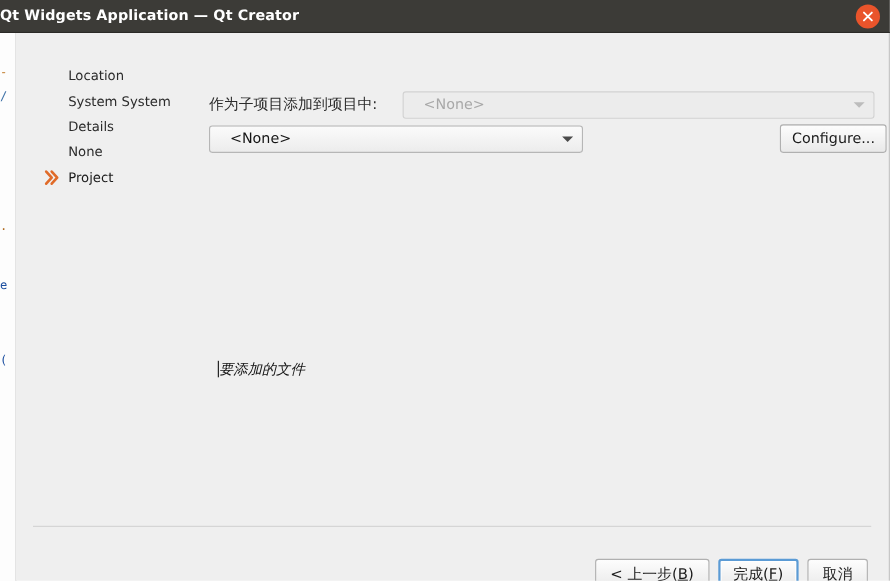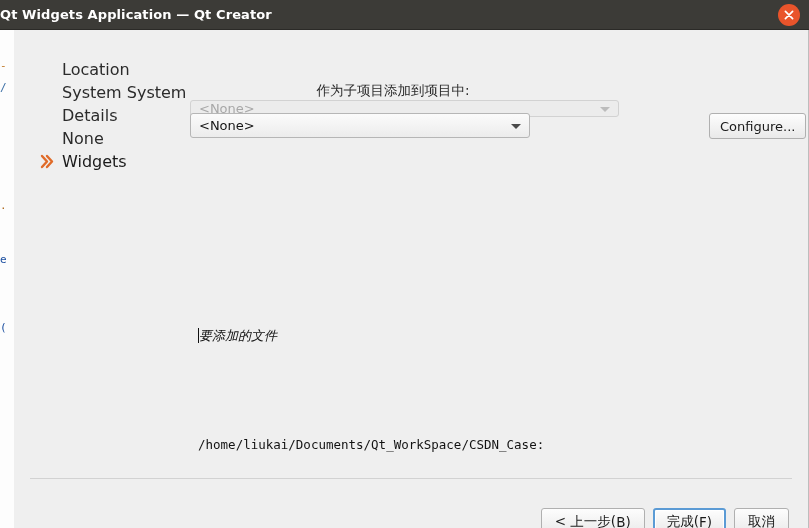--- a/index.html
+++ b/index.html
@@ -84,21 +84,21 @@
   .steplist {
     position: absolute;
     left: 22px; top: 28px;
     width: 140px;
   }
   .step {
     position: relative;
     height: 23px;
     line-height: 23px;
     padding-left: 26px;
-    font-size: 16px;
+    font-size: 12px;
     color: #2b2b2b;
     cursor: default;
     white-space: nowrap;
   }
   .step.current { color: #1a1a1a; }
   .step-marker {
     position: absolute;
     left: 4px; top: 3px;
     width: 16px; height: 17px;
   }
@@ -117,21 +117,20 @@
     color: #1a1a1a;
     letter-spacing: -0.1px;
   }
 
   .form-row {
     position: absolute;
     left: 14px;
     height: 26px;
     display: flex;
     align-items: center;
-    flex-direction: column;
   }
   .form-row.r1 { top: 52px; }
   .form-row.r2 { top: 83px; }
 
   .field-label {
     font-size: 13.5px;
     color: #2b2b2b;
     white-space: nowrap;
     width: 176px;
     text-align: left;
@@ -140,21 +139,21 @@
 
   .combo {
     position: relative;
     box-sizing: border-box;
     height: 25px;
     border: 1px solid #b6b6b6;
     border-radius: 3px;
     background: linear-gradient(#fbfbfb, #ececec);
     display: flex;
     align-items: center;
-    padding-left: 8px;
+    padding-left: 18px;
     font-size: 13px;
     color: #141414;
     cursor: pointer;
     user-select: none;
   }
   .combo.disabled {
     color: #a8a8a8;
     background: #ececec;
     border-color: #d2d2d2;
     cursor: default;
@@ -273,21 +272,21 @@
   <div class="dialog">
 
     <div class="steplist" id="steplist">
         <div class="step"><span>Location</span></div>
         <div class="step"><span>System System</span></div>
         <div class="step"><span>Details</span></div>
         <div class="step"><span>None</span></div>
         <div class="step current"><span class="step-marker"><svg width="16" height="17" viewBox="0 0 16 17">
               <path d="M2 3 L7 8.5 L2 14" stroke="#e06b29" stroke-width="2.4" fill="none" stroke-linecap="round" stroke-linejoin="round"></path>
               <path d="M7 3 L12 8.5 L7 14" stroke="#e06b29" stroke-width="2.4" fill="none" stroke-linecap="round" stroke-linejoin="round"></path>
-            </svg></span><span>Widgets</span></div>
+            </svg></span><span>Project</span></div>
       </div>
 
     <div class="pane">
 
 
       <div class="form-row r1">
         <span class="field-label">作为子项目添加到项目中:</span>
         <div class="combo c1 disabled">
           <span>&lt;None&gt;</span>
           <span class="arrow"></span>
@@ -299,21 +298,20 @@
           <span>&lt;None&gt;</span>
           <span class="arrow"></span>
         </div>
       </div>
 
       <button class="btn configure-btn">Configure...</button>
 
       <div class="summary">
         <div><span class="caret"></span><span class="cjk">要添加的文件</span></div>
         <div class="summary-gap"></div>
-        <div>/home/liukai/Documents/Qt_WorkSpace/CSDN_Case:</div>
         <div class="summary-gap"></div>
         
       </div>
 
     </div>
 
     <div class="footer-sep"></div>
     <div class="footer">
       <button class="btn">
           <span>&lt; 上一步(</span>

